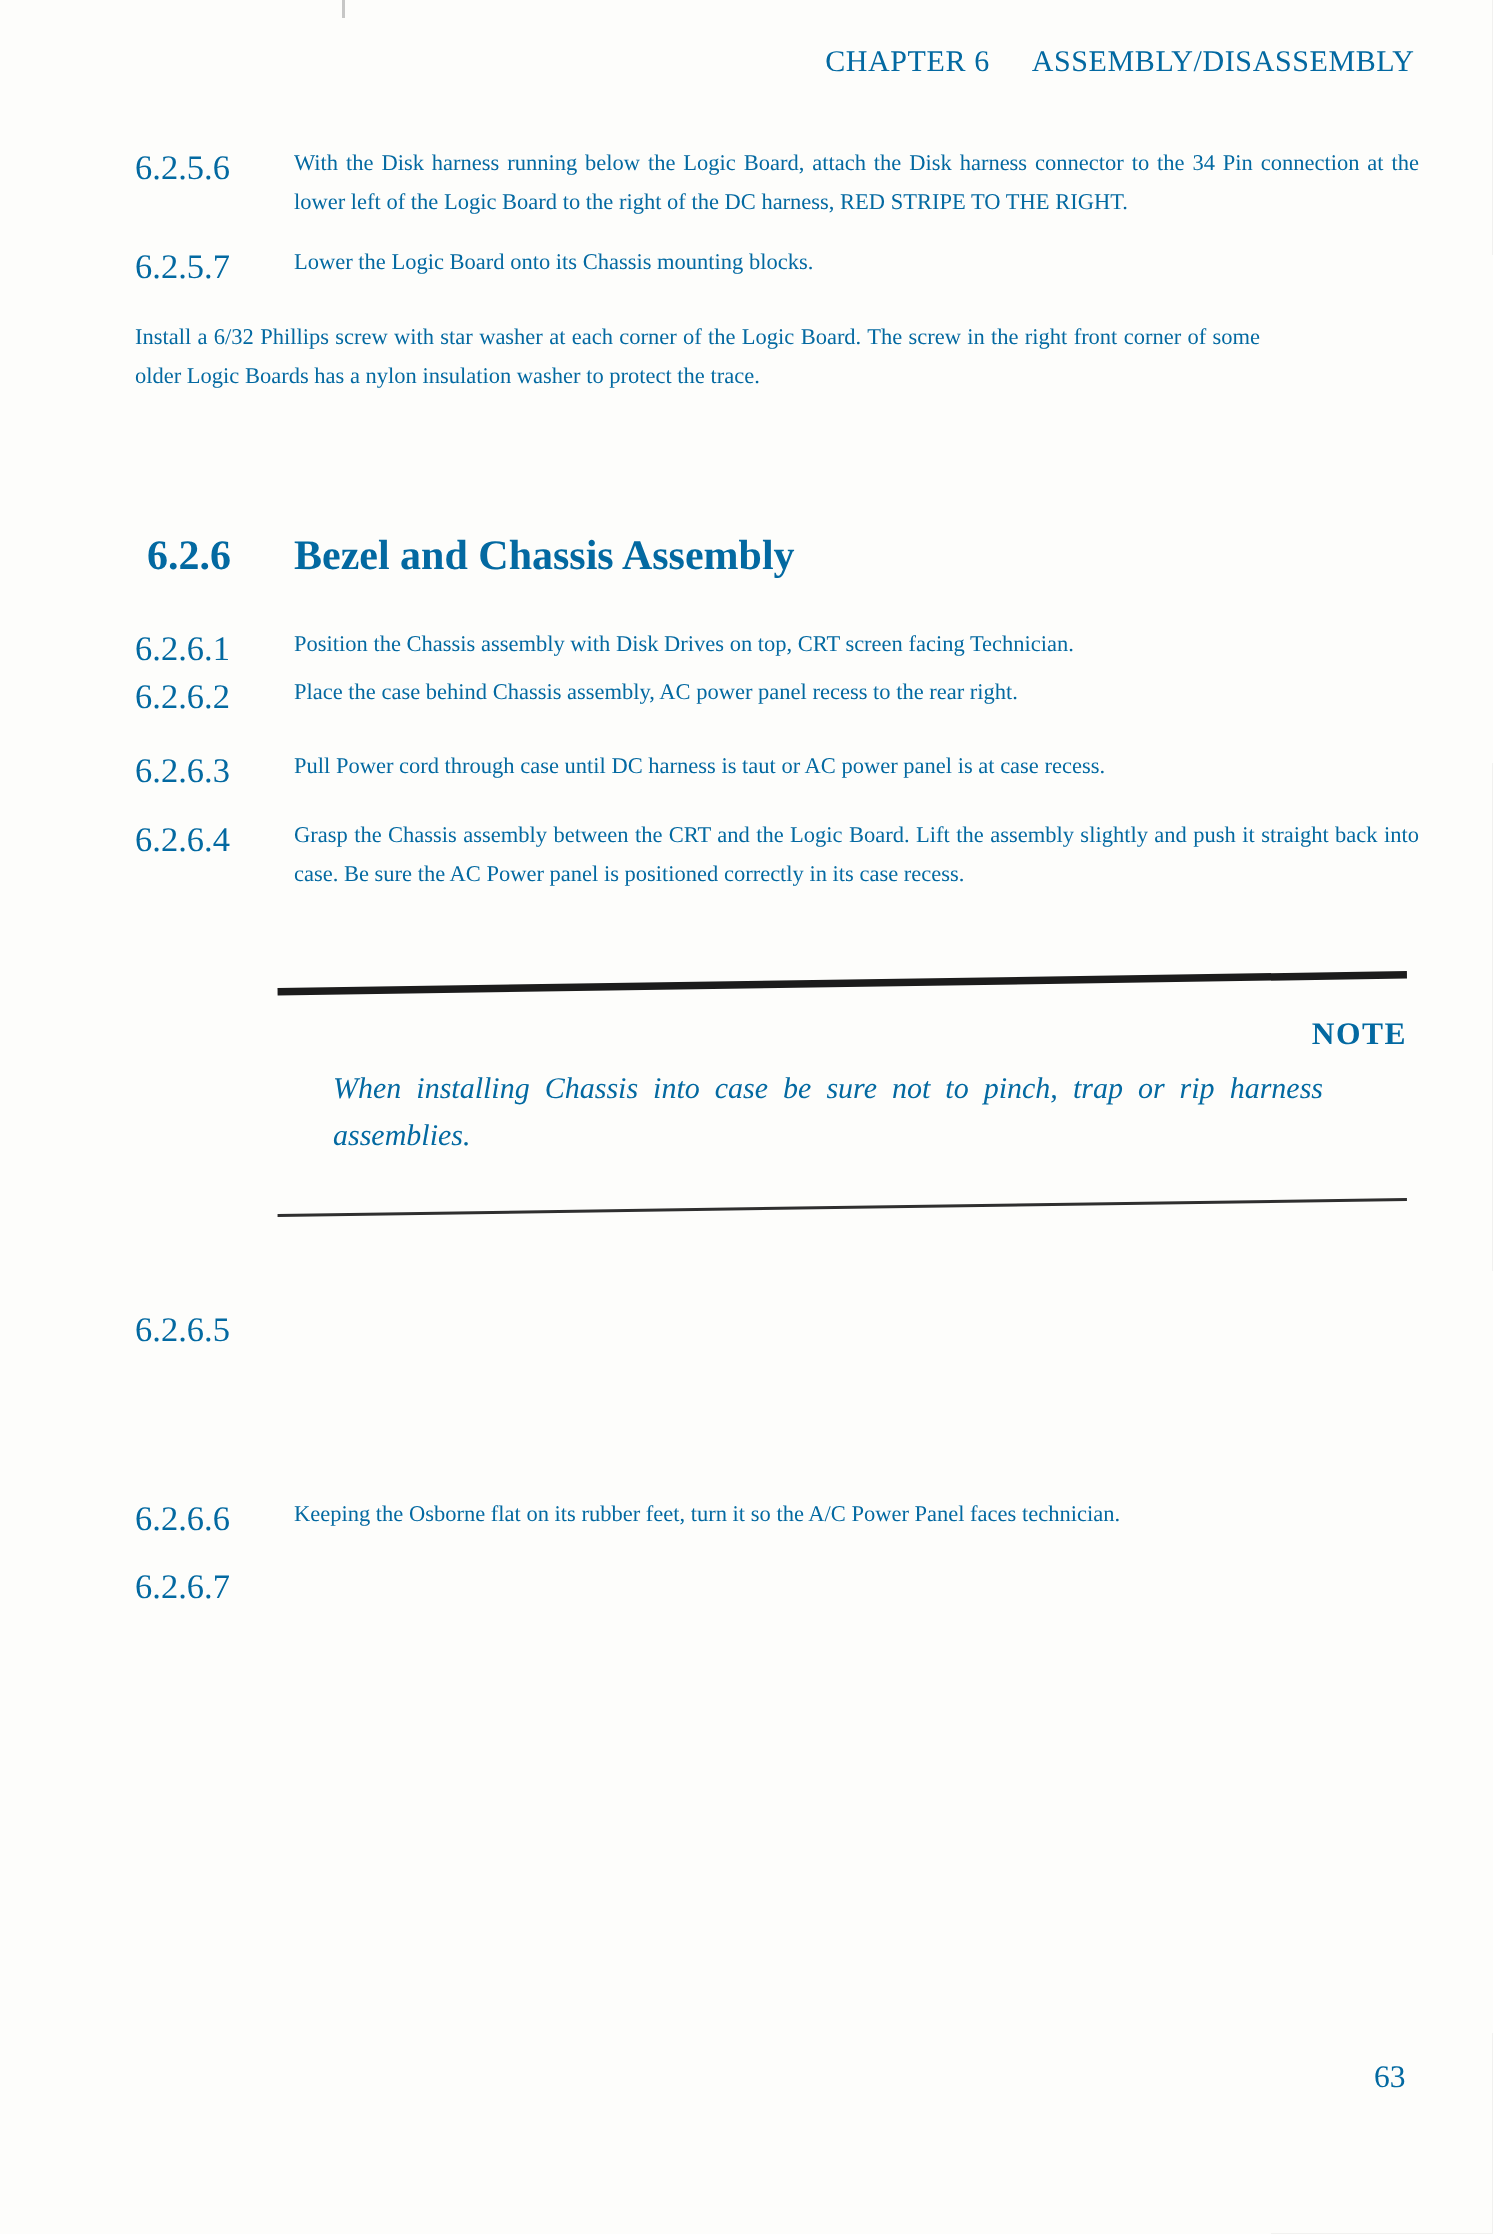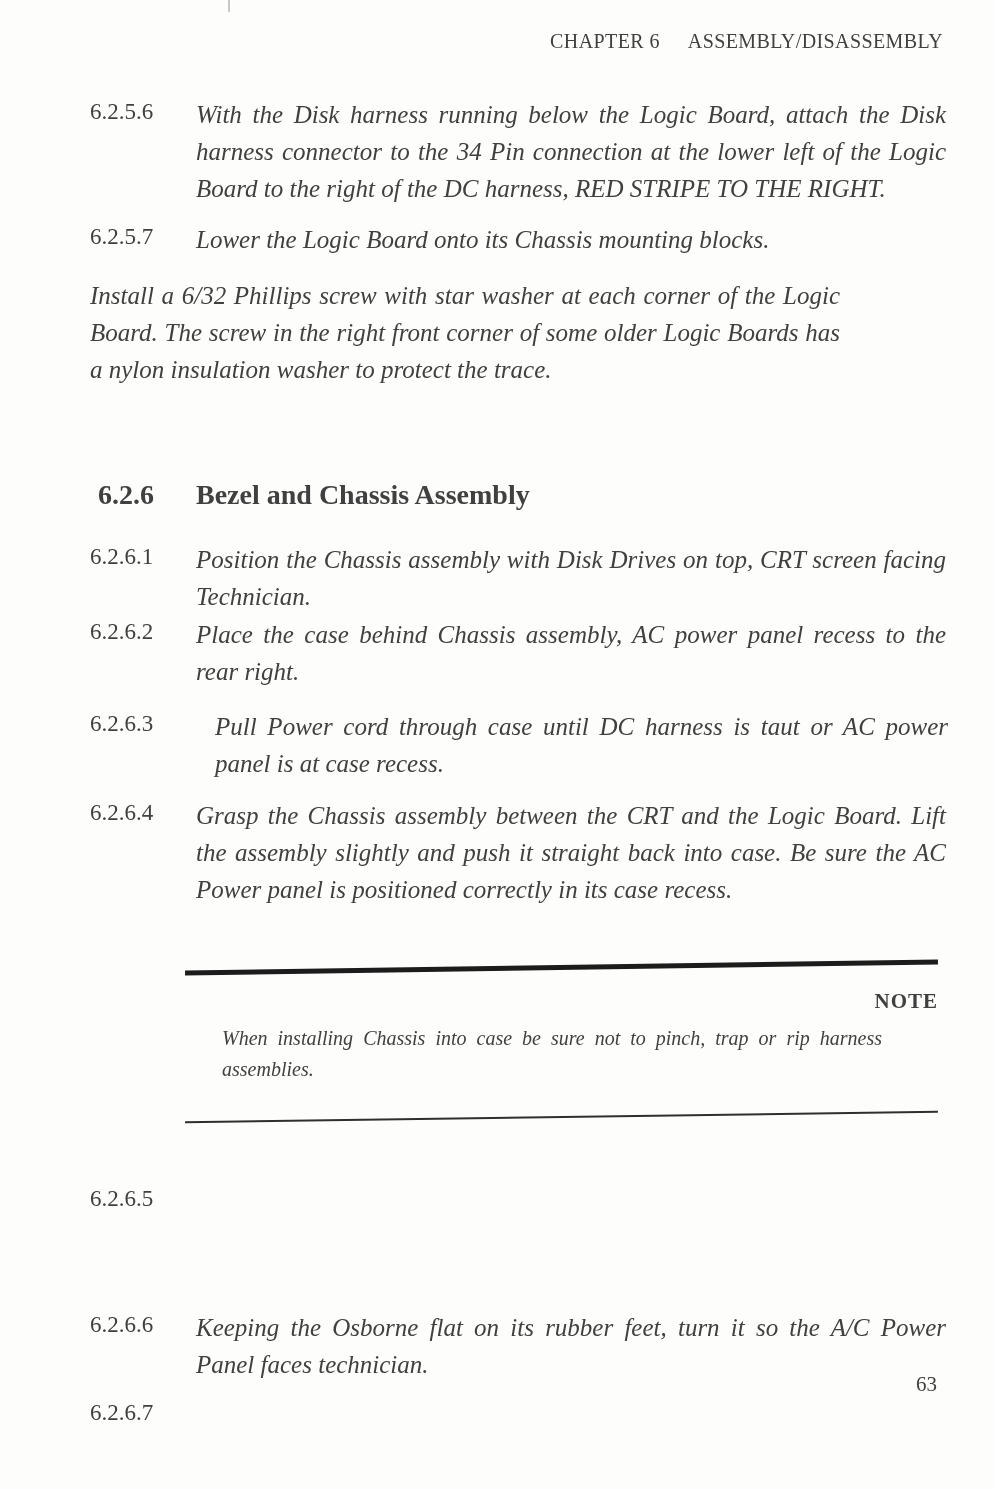--- a/index.html
+++ b/index.html
@@ -2,21 +2,21 @@
 <html><head>
 <meta charset="utf-8">
 <style>
   html,body { margin:0; padding:0; background:#e8e8e6; }
   .page {
     position:relative;
     width:995px; height:1489px;
     margin:0 auto;
     background:#fdfdfb;
     font-family:"Liberation Serif","DejaVu Serif",serif;
-    color:#404040;
+    color:#0369a1;
     overflow:hidden;
   }
   .scan-artifact {
     position:absolute; left:228px; top:0;
     width:2px; height:12px; background:#9a9a9a; opacity:.55;
   }
   .running-header {
     position:absolute; top:30px; right:52px;
     font-size:20px; letter-spacing:.4px; white-space:nowrap;
   }
@@ -24,30 +24,29 @@
 
   .content { position:absolute; top:96px; left:90px; width:858px; }
 
   .item { display:flex; }
   .item .num {
     flex:0 0 106px; width:106px;
     font-size:23px; line-height:31px;
   }
   .item .body {
     width:750px;
-    font-size:25px; line-height:37px;
+    font-size:15px; line-height:26px;
     text-align:justify;
-    font-style:italic;
   }
 
   .gap-a { margin-top:14px; }
   .gap-b { margin-top:19px; }
   .gap-c { margin-top:29px; }
   .gap-d { margin-top:1px; }
-  .gap-e { margin-top:18px;gap:19px; }
+  .gap-e { margin-top:18px; }
   .gap-f { margin-top:15px; }
   .gap-g { margin-top:65px;flex-direction:column; }
   .gap-h { margin-top:20px; }
   .gap-i { margin-top:14px; }
 
   .section-heading {
     display:flex; margin-top:90px;
     font-weight:bold; font-size:28px; line-height:34px;
   }
   .section-heading .num { flex:0 0 98px; width:98px; padding-left:8px; box-sizing:content-box; }

